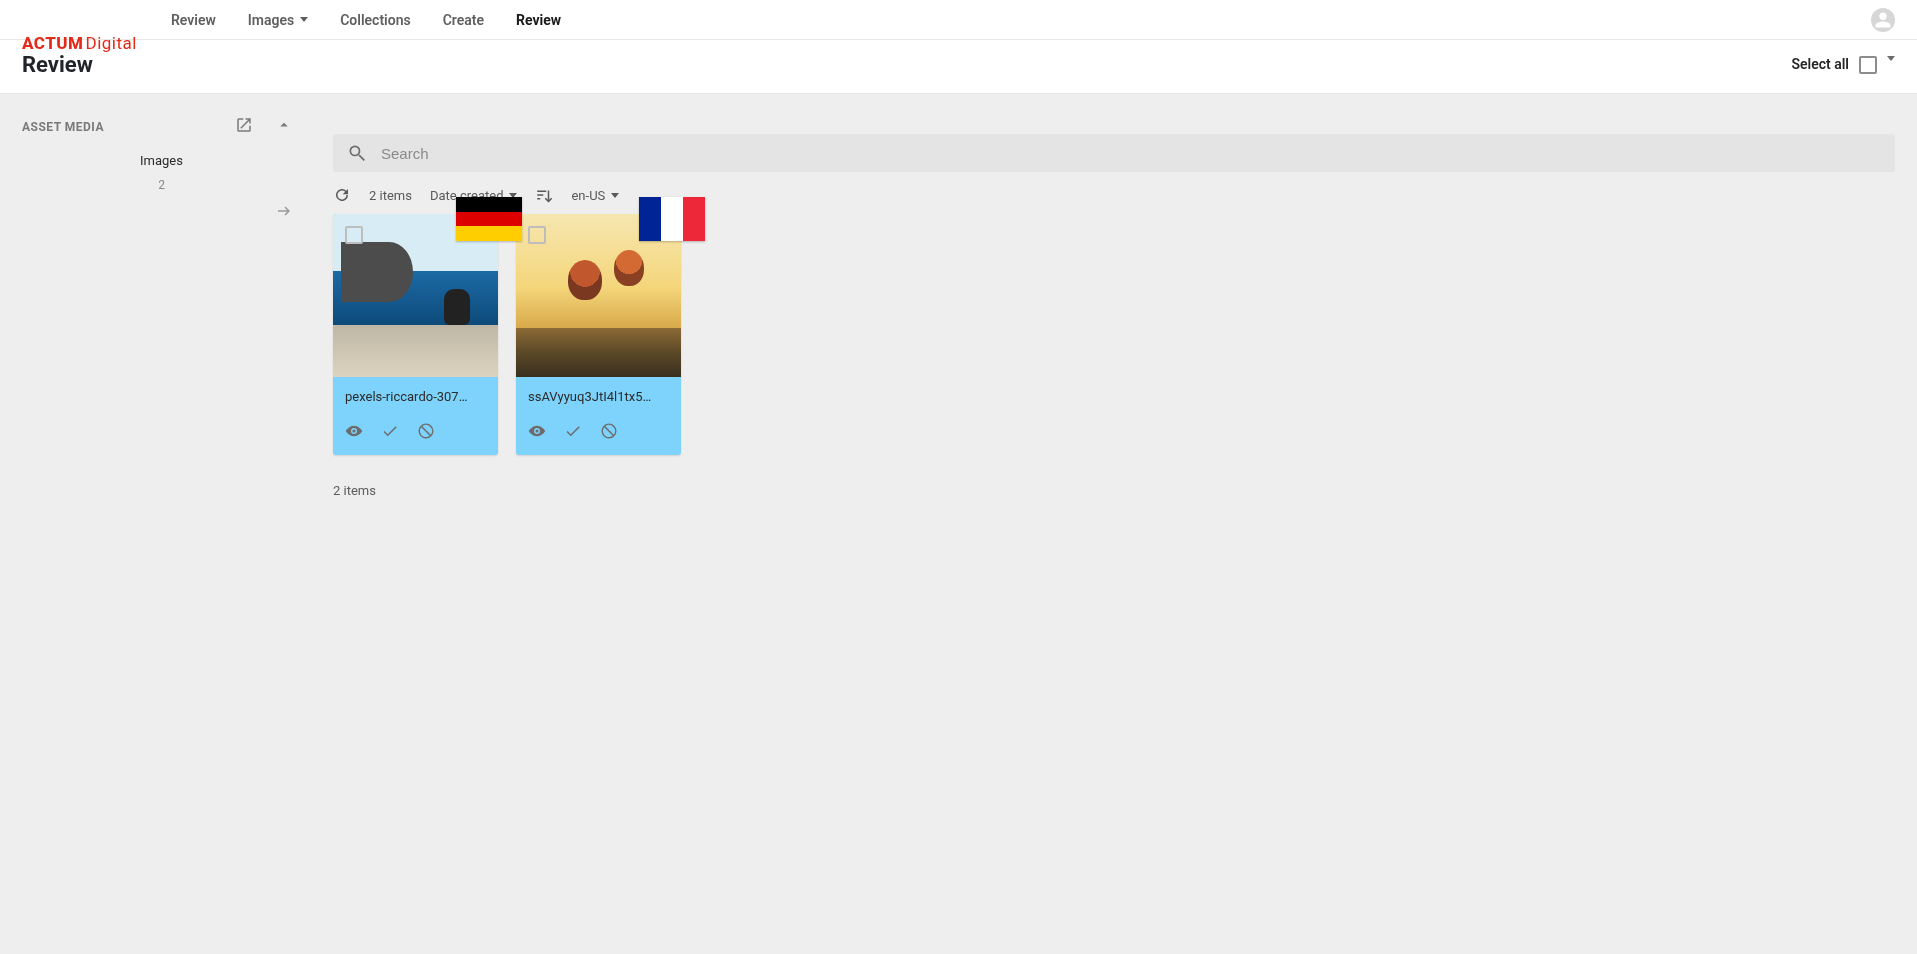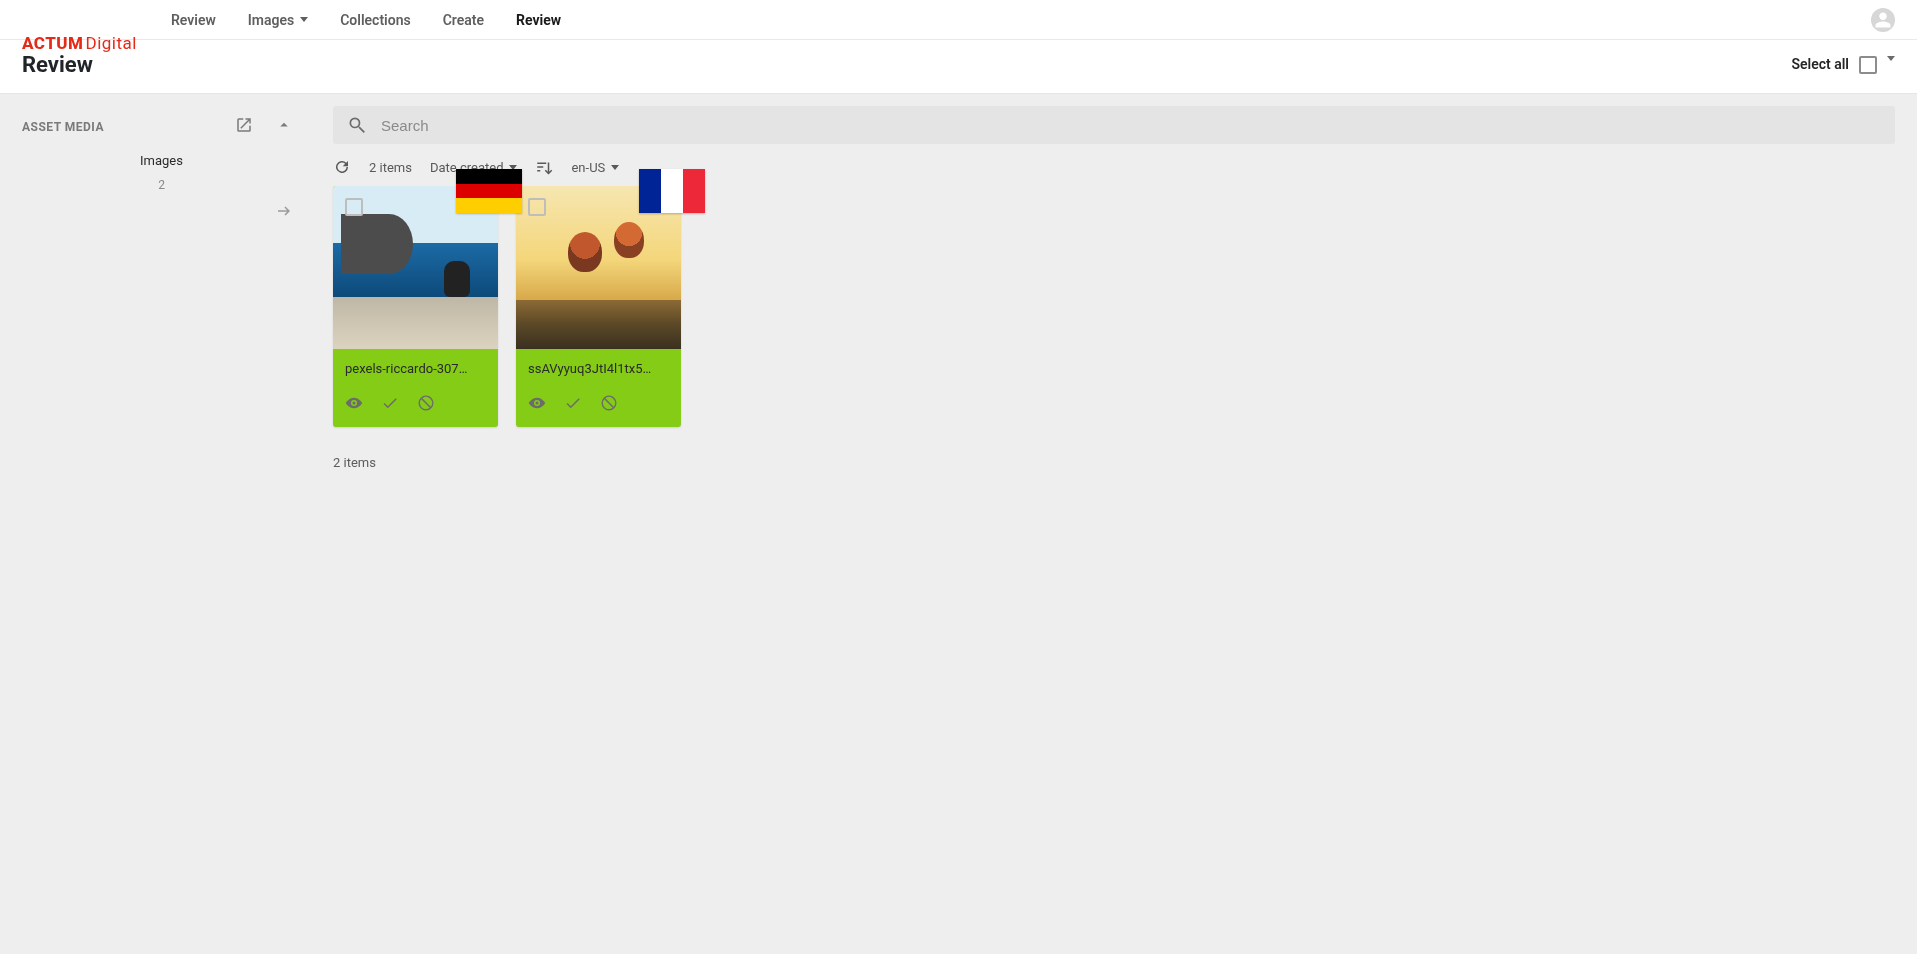--- a/index.html
+++ b/index.html
@@ -62,40 +62,40 @@
   .sidebar{width:315px;background:var(--bg);padding:16px 12px;font-size:13px;flex-shrink:0;}
   .side-head{display:flex;align-items:center;justify-content:space-between;color:#7a7a7a;font-weight:700;letter-spacing:.5px;font-size:12px;padding:6px 10px;}
   .side-head .icons{display:flex;align-items:center;gap:22px;color:#7a7a7a;}
   .side-head svg{width:18px;height:18px;fill:#7a7a7a;}
   .side-item{display:flex;align-items:center;gap:10px;padding:10px 10px 10px 18px;color:#2b2b2b;cursor:pointer;flex-direction:column;}
   .side-item .count{color:#8a8a8a;font-size:12px;}
   .side-item .arrow{margin-left:auto;color:#9a9a9a;}
   .side-item .arrow svg{width:18px;height:18px;fill:#9a9a9a;}
 
   
-  .main{flex:1;padding:12px 22px 30px 18px;min-width:0;}
+  .main{flex:1;padding:12px 22px 30px 18px;min-width:0;margin-top:28px;}
   .search{
     display:flex;align-items:center;background:#e4e4e4;border-radius:3px;
     padding:0 14px;height:38px;gap:12px;
   }
   .search svg{width:20px;height:20px;fill:#6c6c6c;}
   .search input{
     flex:1;border:none;background:transparent;outline:none;font-size:15px;color:#333;
   }
   .search input::placeholder{color:#8a8a8a;}
 
   .toolbar{display:flex;align-items:center;gap:18px;margin:14px 0 10px;color:#595959;font-size:13px;}
   .toolbar .tbtn{display:flex;align-items:center;gap:6px;cursor:pointer;}
   .toolbar .tbtn svg{width:18px;height:18px;fill:#595959;}
   .small-caret{width:0;height:0;border-left:4px solid transparent;border-right:4px solid transparent;border-top:5px solid #595959;display:inline-block;}
 
   
   .grid{display:flex;gap:18px;flex-wrap:wrap;margin-top:4px;}
   .card{
-    width:165px;background:#84cc16;border-radius:3px;box-shadow:0 1px 2px rgba(0,0,0,.12);
+    width:165px;background:#7dd3fc;border-radius:3px;box-shadow:0 1px 2px rgba(0,0,0,.12);
     position:relative;overflow:visible;
   }
   .thumb{height:163px;background:#ccc;border-radius:3px 3px 0 0;position:relative;overflow:hidden;}
   .thumb .chk{
     position:absolute;top:12px;left:12px;width:18px;height:18px;border:2px solid #bdbdbd;border-radius:2px;
     background:rgba(255,255,255,.0);
   }
   .flag{
     position:absolute;top:-17px;right:-24px;width:66px;height:44px;
     box-shadow:0 1px 2px rgba(0,0,0,.25);display:flex;flex-direction:column;z-index:2;

